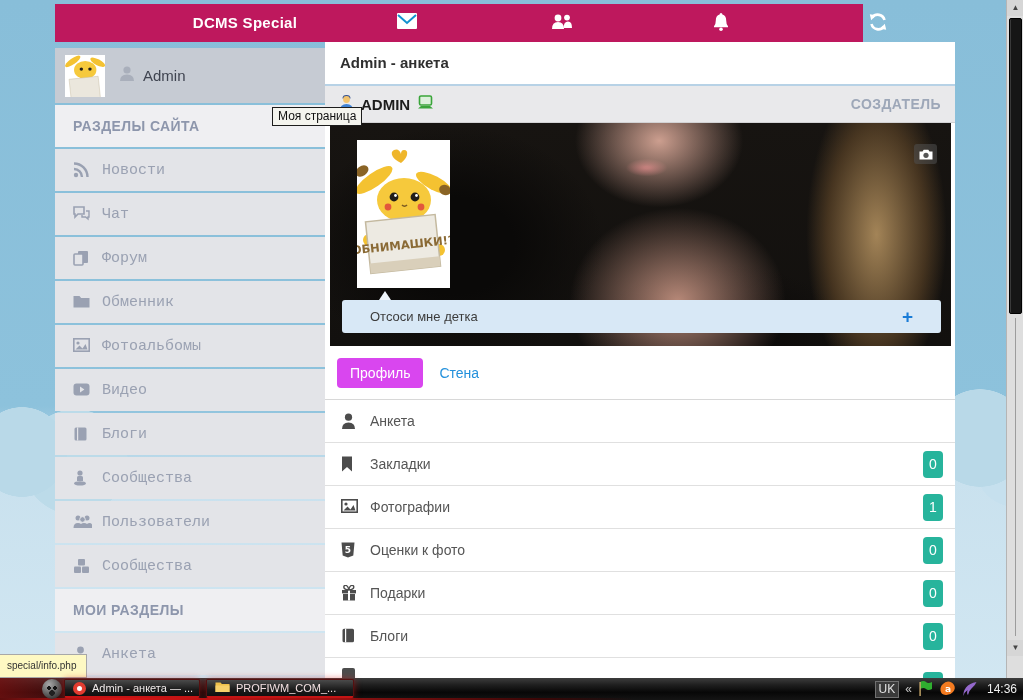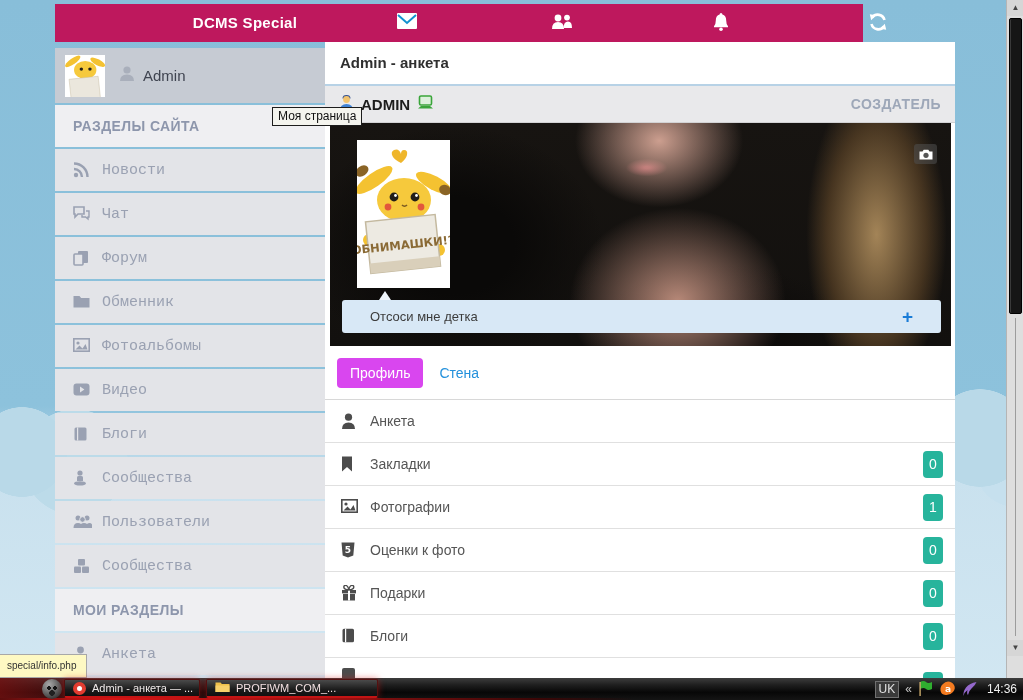--- a/index.html
+++ b/index.html
@@ -117,21 +117,21 @@
       radial-gradient(circle 3px at 10px 14px, #202020 90%, transparent),
       radial-gradient(circle at 35% 28%, #a8a8a8 0%, #6e6e6e 40%, #2a2a2a 85%); }
   .task-btn { position:absolute; top:1px; height:19px; display:flex; align-items:center; gap:6px;
     padding:0 8px; border-radius:2px; cursor:pointer; z-index:2;
     background:linear-gradient(180deg,#4a4a4a,#1b1b1b 60%,#101010);
     border:1px solid #551010; border-bottom:2px solid #c41414;
     box-shadow:0 0 7px rgba(210,20,20,.55); }
   .task-btn .tlabel { color:#efe9e9; font-size:11px; white-space:nowrap; }
   .task-btn.btn2 .tlabel { color:#f2dfe0; }
   .btn1 { left:64px; width:136px; }
-  .btn2 { left:206px; width:172px;text-align:center; }
+  .btn2 { left:206px; width:148px;text-align:center; }
   .opera-ring { width:13px; height:13px; border-radius:50%; border:4px solid #e23c30; background:#fff; flex:none; }
   .tray { position:absolute; right:6px; top:0; height:22px; display:flex; align-items:center; gap:6px; z-index:2; }
   .tray-lang { color:#e0e0e0; font-size:12px; background:#3a3a3a; border:1px solid #707070; padding:0 3px;
     line-height:15px; cursor:pointer; }
   .tray-chevron { color:#c8c8c8; font-size:12px; cursor:pointer; }
   .tray-clock { color:#efefef; font-size:12px; margin-left:3px; }
   .tray-ico { width:16px; height:16px; cursor:pointer; }
   .tray-ico svg { display:block; }
 </style>
 </head>

